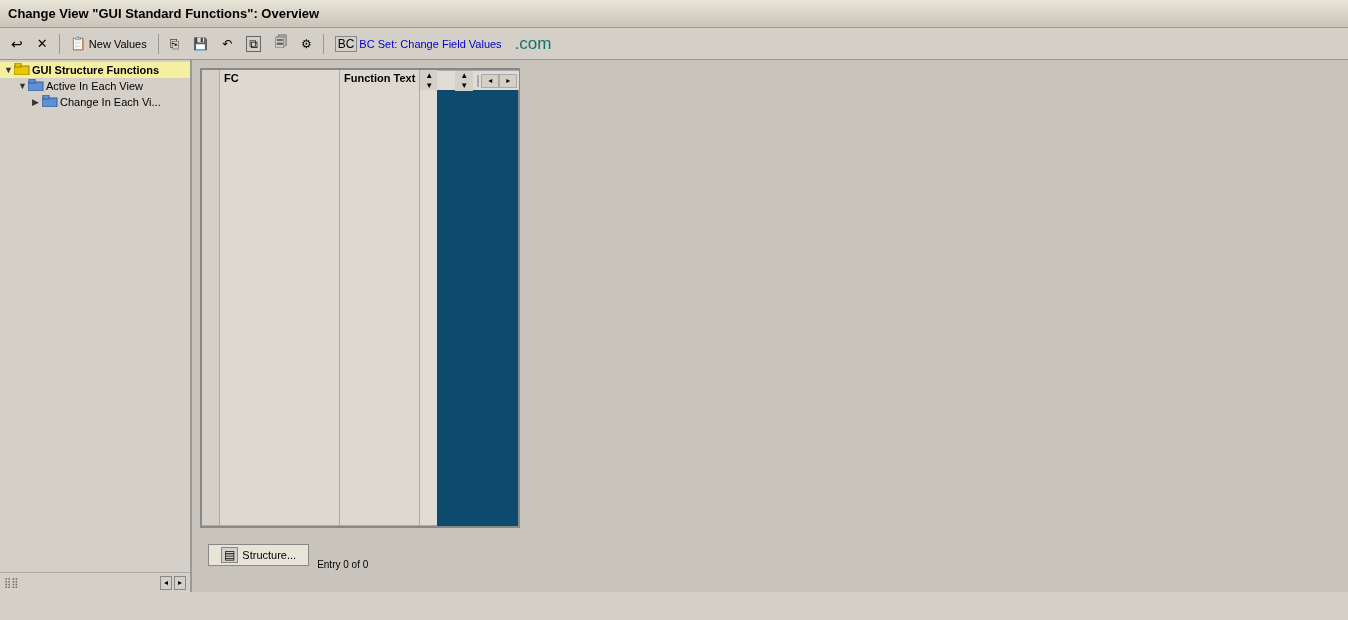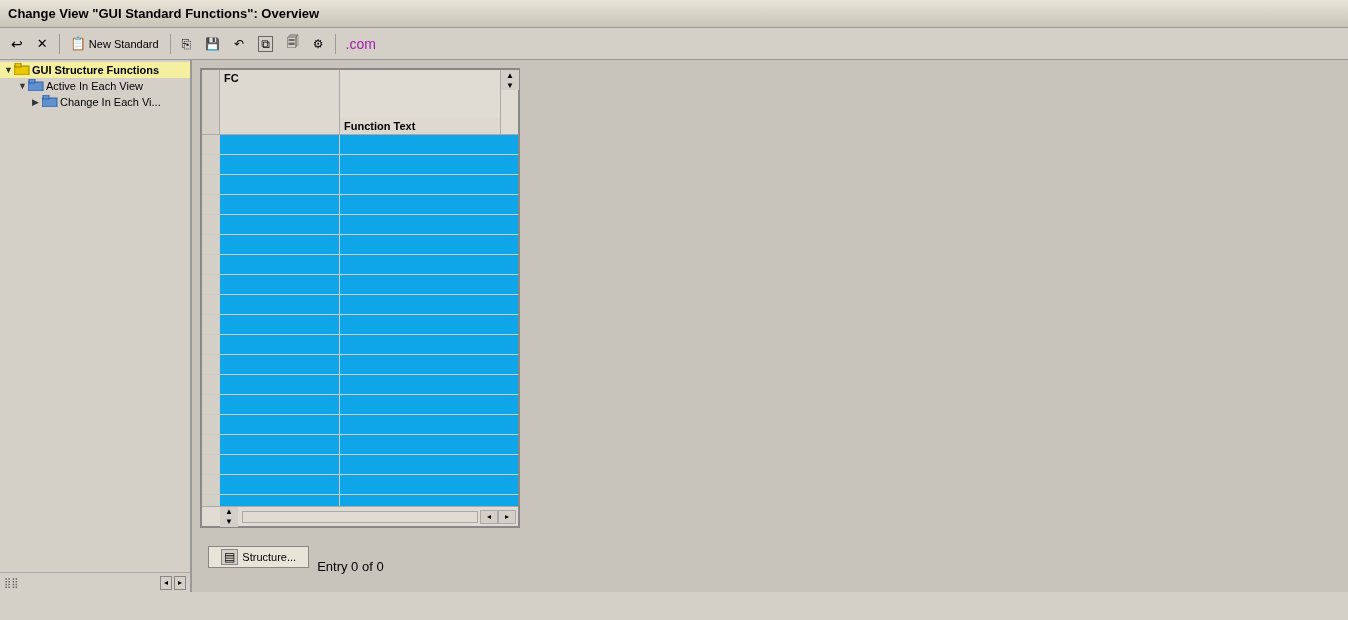--- a/index.html
+++ b/index.html
@@ -118,25 +118,24 @@
 
     
     .right-panel {
       flex: 1;
       display: flex;
       flex-direction: column;
       padding: 8px;
     }
 
     .table-container {
-      background: #0ea5e9;
+      background: #0c4a6e;
       border: 2px solid #888;
       flex: 1;
       display: flex;
-      flex-direction: column;
       max-width: 320px;
       max-height: 460px;
     }
 
     .table-header {
       display: flex;
       background: #e0dcd4;
       border-bottom: 1px solid #aaa;
       align-items: stretch;
       flex-shrink: 0;
@@ -156,21 +155,20 @@
       font-weight: bold;
       font-size: 11px;
       background: #ddd9d0;
     }
     .col-function-text {
       flex: 1;
       padding: 2px 4px;
       font-weight: bold;
       font-size: 11px;
       background: #ddd9d0;
-      margin-top: 48px;
     }
     .scroll-btn {
       width: 18px;
       height: 10px;
       background: #d4d0c8;
       border: none;
       cursor: pointer;
       display: flex;
       align-items: center;
       justify-content: center;
@@ -233,21 +231,21 @@
       border: 1px solid #888;
       padding: 2px 12px;
       font-size: 11px;
       cursor: pointer;
       display: flex;
       align-items: center;
       gap: 4px;
       color: #000;
     }
     .entry-count {
-      font-size: 13px;
+      font-size: 10px;
       color: #000;
       margin-top: 19px;
     }
 
     
     .bottom-area {
       display: flex;
       align-items: center;
       padding: 4px 8px;
       gap: 8px;
@@ -266,21 +264,21 @@
     <span style="font-size:14px;">↩</span>
   </button>
   <button class="toolbar-btn" title="Exit">
     <span style="font-size:13px;">✕</span>
   </button>
 
   <div class="toolbar-separator"></div>
 
   <button class="toolbar-btn">
     <span style="font-size:13px;">📋</span>
-    <span>New Standard</span>
+    <span>New Values</span>
   </button>
 
   <div class="toolbar-separator"></div>
 
   <button class="toolbar-btn" title="Copy">
     <span style="font-size:12px;">⎘</span>
   </button>
   <button class="toolbar-btn" title="Save">
     <span style="font-size:12px;">💾</span>
   </button>
@@ -292,22 +290,26 @@
   </button>
   <button class="toolbar-btn">
     <span style="font-size:12px;">🗐</span>
   </button>
   <button class="toolbar-btn">
     <span style="font-size:12px;">⚙</span>
   </button>
 
   <div class="toolbar-separator"></div>
 
-
-  <span style="color:#a21caf; font-size:14px; margin-left:4px;">.com</span>
+  <button class="toolbar-btn">
+    <span style="font-size:12px; background:#d4d0c8; border:1px solid #888; padding:0 2px;">BC</span>
+    <span style="color:#0000cc;">BC Set: Change Field Values</span>
+  </button>
+
+  <span style="color:#0f766e; font-size:17px; margin-left:4px;">.com</span>
 </div>
 
 <div class="main-content">
 
   <div class="left-panel">
     <div class="tree-area">
 
       <div class="tree-item selected tree-indent-1">
         <span class="tree-arrow">▼</span>
         <span style="display:inline-block; margin-right:2px;">

